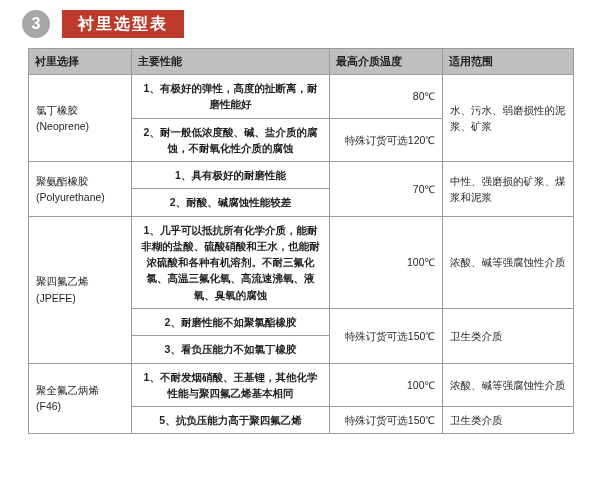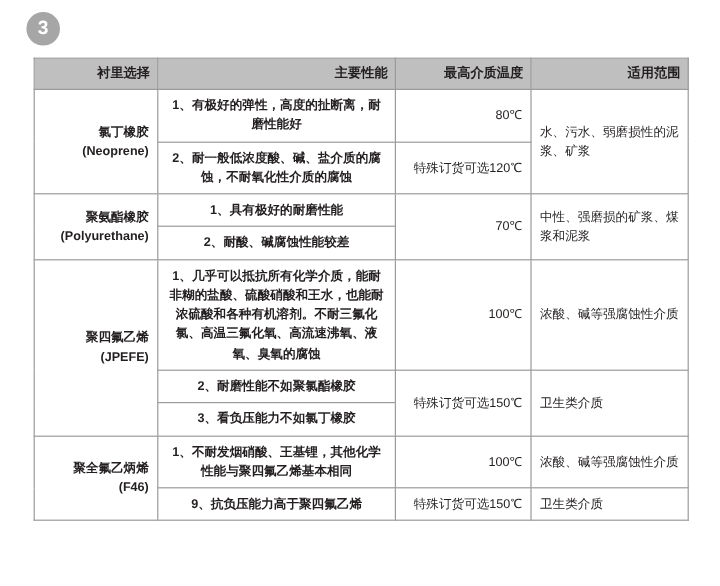--- a/index.html
+++ b/index.html
@@ -74,33 +74,33 @@
     font-size: 10.5px;
     line-height: 1.55;
     color: #231f20;
     padding: 5px 7px;
     vertical-align: middle;
     box-sizing: border-box;
   }
   table.spec thead th {
     background: #bfbfbf;
     font-weight: bold;
-    text-align: right;
+    text-align: left;
     height: 26px;
     padding: 4px 6px;
     font-size: 11px;
   }
   .col-a { width: 103px; }
   .col-b { width: 198px; }
   .col-c { width: 113px; }
   .col-d { width: 131px; }
 
   td.name {
-    text-align: right;
-    font-weight: bold;
+    text-align: left;
+    font-weight: normal;
     font-size: 11px;
     line-height: 1.5;
     padding: 4px 2px;
   }
   td.perf {
     text-align: center;
     padding: 7px 8px;
     font-weight: bold;
   }
   td.temp {
@@ -111,20 +111,21 @@
     padding: 6px 8px;
   }
 </style>
 </head>
 <body>
 
 <div class="page">
 
   <div class="header">
     <div class="badge">3</div>
+    <div class="title-bar">衬里选型表</div>
   </div>
 
   <div class="table-wrap">
     <table class="spec">
       <colgroup>
         <col class="col-a">
         <col class="col-b">
         <col class="col-c">
         <col class="col-d">
       </colgroup>
@@ -182,21 +183,21 @@
           <tr>
             <td class="name" rowspan="2">
               <div>聚全氟乙炳烯</div>
               <div>(F46)</div>
             </td>
             <td class="perf">1、不耐发烟硝酸、王基锂，其他化学性能与聚四氟乙烯基本相同</td>
             <td class="temp">100℃</td>
             <td class="scope">浓酸、碱等强腐蚀性介质</td>
           </tr>
           <tr>
-            <td class="perf">9、抗负压能力高于聚四氟乙烯</td>
+            <td class="perf">5、抗负压能力高于聚四氟乙烯</td>
             <td class="temp">特殊订货可选150℃</td>
             <td class="scope">卫生类介质</td>
           </tr>
         </tbody>
     </table>
   </div>
 
 </div>
 
 </body></html>

